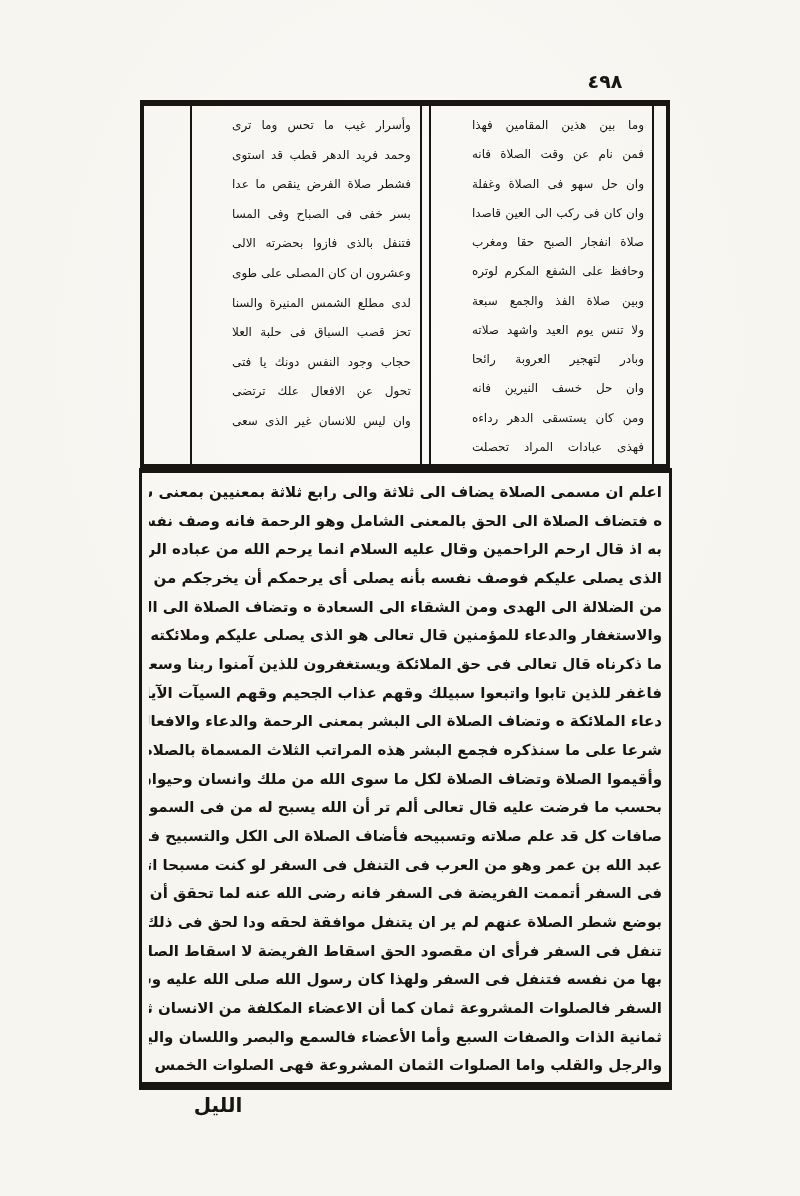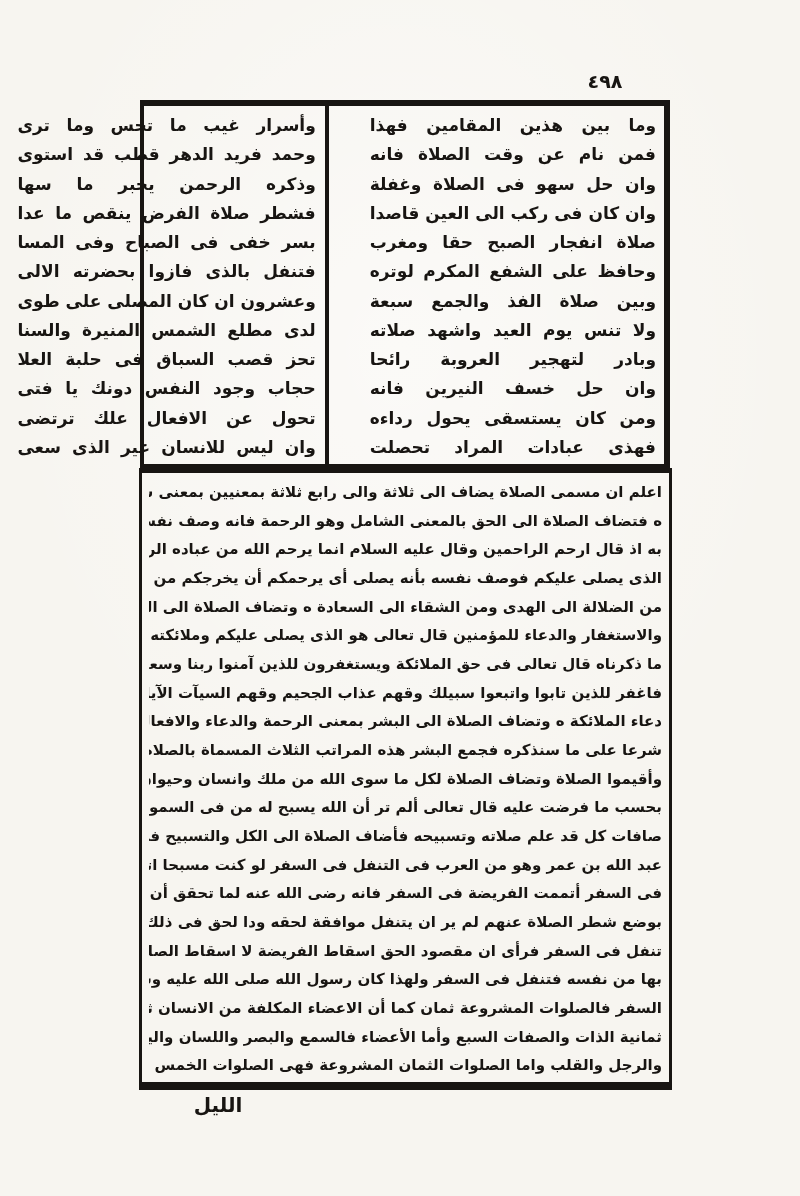--- a/index.html
+++ b/index.html
@@ -43,21 +43,21 @@
   .poem-col{
     flex:1;display:flex;flex-direction:column;
     padding:5px 8px 2px 8px;box-sizing:border-box;
   }
   .poem-divider{
     width:11px;border-right:2px solid var(--ink);border-left:2px solid var(--ink);
     box-sizing:border-box;margin:0 1px;
   }
   .verse-line{
     height:29.6px;line-height:29.6px;
-    font-size:17px;font-weight:700;
+    font-size:12px;font-weight:400;
     white-space:nowrap;
     text-align:justify;text-align-last:justify;
     overflow:hidden;
     margin-left:32px;
   }
   
   .prose-box{
     position:absolute;top:468px;left:139px;width:533px;height:622px;
     border:3px solid var(--ink);
     border-top-width:5px;border-bottom-width:8px;
@@ -91,30 +91,29 @@
       <div class="verse-line">وما بين هذين المقامين فهذا</div>
       <div class="verse-line">فمن نام عن وقت الصلاة فانه</div>
       <div class="verse-line">وان حل سهو فى الصلاة وغفلة</div>
       <div class="verse-line">وان كان فى ركب الى العين قاصدا</div>
       <div class="verse-line">صلاة انفجار الصبح حقا ومغرب</div>
       <div class="verse-line">وحافظ على الشفع المكرم لوتره</div>
       <div class="verse-line">وبين صلاة الفذ والجمع سبعة</div>
       <div class="verse-line">ولا تنس يوم العيد واشهد صلاته</div>
       <div class="verse-line">وبادر لتهجير العروبة رائحا</div>
       <div class="verse-line">وان حل خسف النيرين فانه</div>
-      <div class="verse-line">ومن كان يستسقى يحول رداءه</div>
+      <div class="verse-line">ومن كان يستسقى الدهر رداءه</div>
       <div class="verse-line">فهذى عبادات المراد تحصلت</div>
     </div>
 
     <div class="poem-divider"></div>
 
     <div class="poem-col">
       <div class="verse-line">وأسرار غيب ما تحس وما ترى</div>
       <div class="verse-line">وحمد فريد الدهر قطب قد استوى</div>
-      <div class="verse-line">وذكره الرحمن يجبر ما سها</div>
       <div class="verse-line">فشطر صلاة الفرض ينقص ما عدا</div>
       <div class="verse-line">بسر خفى فى الصباح وفى المسا</div>
       <div class="verse-line">فتنفل بالذى فازوا بحضرته الالى</div>
       <div class="verse-line">وعشرون ان كان المصلى على طوى</div>
       <div class="verse-line">لدى مطلع الشمس المنيرة والسنا</div>
       <div class="verse-line">تحز قصب السباق فى حلبة العلا</div>
       <div class="verse-line">حجاب وجود النفس دونك يا فتى</div>
       <div class="verse-line">تحول عن الافعال علك ترتضى</div>
       <div class="verse-line">وان ليس للانسان غير الذى سعى</div>
     </div>

